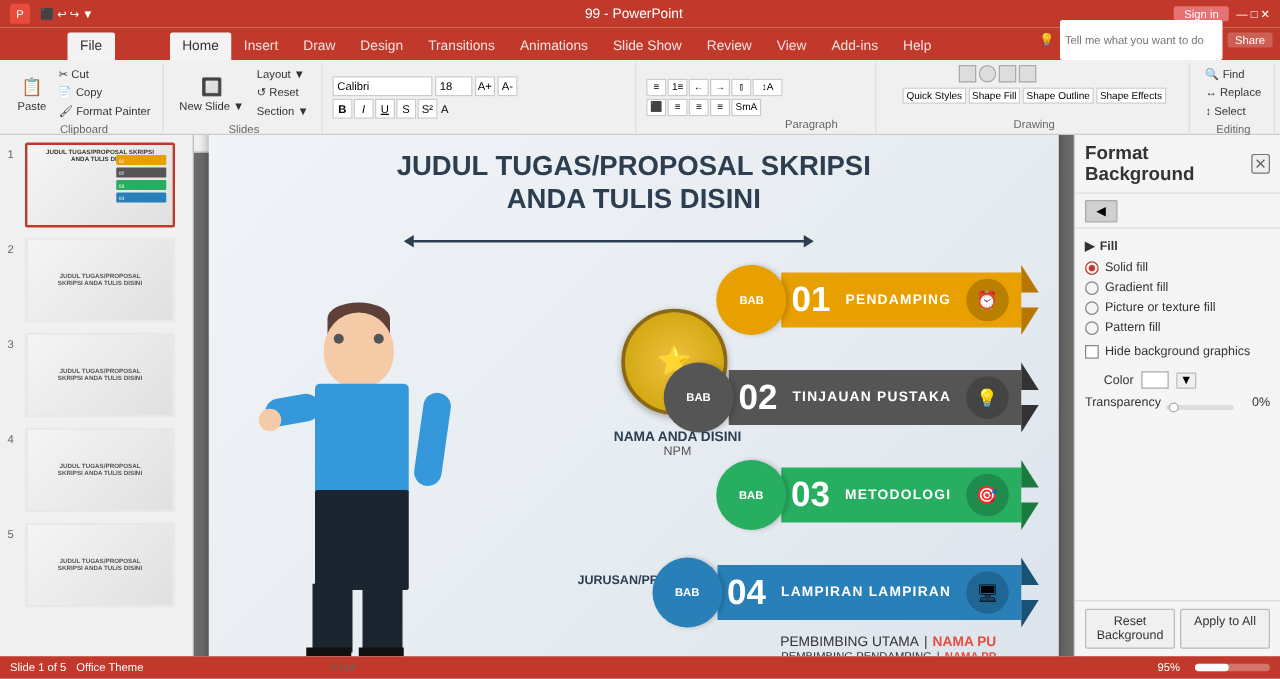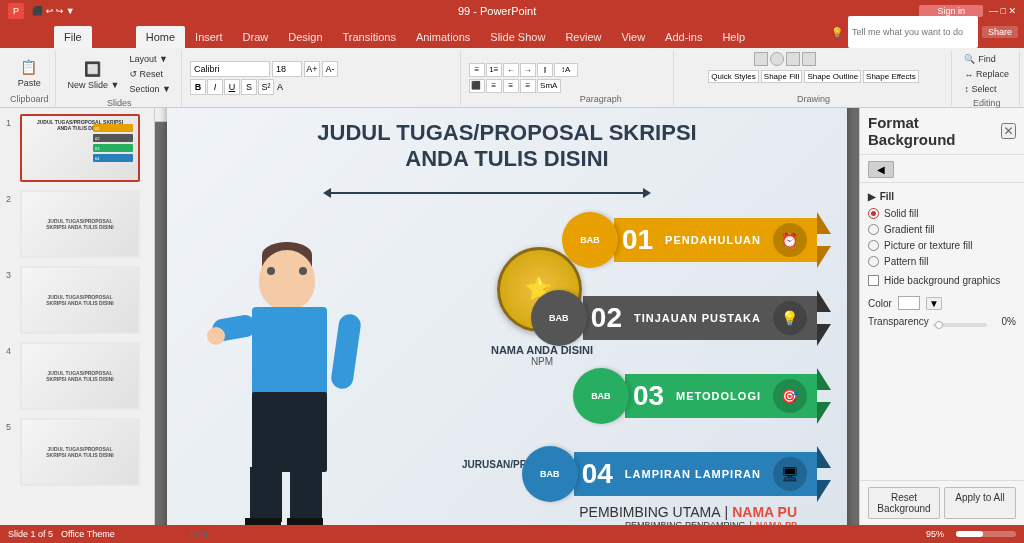--- a/index.html
+++ b/index.html
@@ -69,21 +69,21 @@
 </head>
 <body>
 
 <div class="title-bar">
   <div class="title-bar-left">
     <div class="tb-icon">P</div>
     <span style="font-size:9px;color:white;margin-left:4px;">⬛ ↩ ↪ ▼</span>
   </div>
   <div class="title-bar-center">99 - PowerPoint</div>
   <div class="title-bar-right">
-    <button style="background:#e57373;border:none;color:white;font-size:9px;padding:1px 18px;cursor:pointer;border-radius:2px;">Sign in</button>
+    <button style="background:#e57373;border:none;color:white;font-size:9px;padding:1px 8px;cursor:pointer;border-radius:2px;">Sign in</button>
     <span style="color:white;font-size:9px;">— □ ✕</span>
   </div>
 </div>
 
 <div class="ribbon-tabs">
   <div class="ribbon-tab active">File</div>
   <div class="ribbon-tab active" style="background:#f3f3f3;color:#333;">Home</div>
   <div class="ribbon-tab">Insert</div>
   <div class="ribbon-tab">Draw</div>
   <div class="ribbon-tab">Design</div>
@@ -102,20 +102,25 @@
 </div>
 
 <div class="ribbon-content">
 
   <div class="ribbon-group">
     <div class="ribbon-btns">
       <div class="ribbon-btn">
         <div class="ribbon-icon">📋</div>
         <span style="font-size:9px;">Paste</span>
       </div>
+      <div style="display:flex;flex-direction:column;gap:1px;">
+        <div class="ribbon-btn" style="flex-direction:row;font-size:9px;">✂ Cut</div>
+        <div class="ribbon-btn" style="flex-direction:row;font-size:9px;">📄 Copy</div>
+        <div class="ribbon-btn" style="flex-direction:row;font-size:9px;">🖌 Format Painter</div>
+      </div>
     </div>
     <div class="ribbon-group-label">Clipboard</div>
   </div>
 
   <div class="ribbon-group">
     <div class="ribbon-btns">
       <div class="ribbon-btn">
         <div class="ribbon-icon">🔲</div>
         <span style="font-size:9px;">New Slide ▼</span>
       </div>
@@ -299,21 +304,21 @@
       </div>
 
       <div style="position:absolute;top:120px;right:30px;display:flex;align-items:center;">
 
         <div style="position:relative;display:flex;align-items:center;">
           <div style="width:56px;height:56px;background:#E8A000;border-radius:50%;display:flex;align-items:center;justify-content:center;flex-direction:column;z-index:2;box-shadow:2px 0 4px rgba(0,0,0,0.2);flex-shrink:0;">
             <span style="font-size:9px;font-weight:800;color:white;">BAB</span>
           </div>
           <div style="display:flex;align-items:center;background:#E8A000;height:44px;padding:0 10px 0 8px;margin-left:-4px;">
             <span style="font-size:28px;font-weight:900;color:white;margin-right:12px;">01</span>
-            <span style="font-size:11px;font-weight:700;color:white;letter-spacing:1px;">PENDAHULUAN</span>
+            <span style="font-size:11px;font-weight:700;color:white;letter-spacing:1px;">PENDAMPING</span>
             <div style="width:34px;height:34px;background:rgba(0,0,0,0.2);border-radius:50%;display:flex;align-items:center;justify-content:center;margin-left:12px;font-size:14px;">⏰</div>
           </div>
 
           <div style="position:absolute;right:-14px;top:0;width:0;height:0;border-left:14px solid #B87800;border-top:22px solid transparent;"></div>
           <div style="position:absolute;right:-14px;bottom:0;width:0;height:0;border-left:14px solid #B87800;border-bottom:22px solid transparent;"></div>
         </div>
       </div>
 
       <div style="position:absolute;top:198px;right:30px;display:flex;align-items:center;">
         <div style="position:relative;display:flex;align-items:center;">
@@ -356,21 +361,21 @@
             <div style="width:34px;height:34px;background:rgba(0,0,0,0.2);border-radius:50%;display:flex;align-items:center;justify-content:center;margin-left:12px;font-size:14px;">🖥</div>
           </div>
           <div style="position:absolute;right:-14px;top:0;width:0;height:0;border-left:14px solid #1a5276;border-top:22px solid transparent;"></div>
           <div style="position:absolute;right:-14px;bottom:0;width:0;height:0;border-left:14px solid #1a5276;border-bottom:22px solid transparent;"></div>
         </div>
       </div>
 
       <div style="position:absolute;bottom:72px;left:295px;font-size:10px;font-weight:700;color:#2c3e50;">JURUSAN/PRODI ANDA</div>
 
       <div style="position:absolute;bottom:12px;right:50px;text-align:right;">
-        <div style="font-size:14px;color:#333;display:flex;gap:4px;align-items:center;justify-content:flex-start;">
+        <div style="font-size:11px;color:#333;display:flex;gap:4px;align-items:center;justify-content:flex-start;">
           <span>PEMBIMBING UTAMA</span>
           <span style="color:#333;">|</span>
           <span style="color:#e74c3c;font-weight:700;">NAMA PU</span>
         </div>
         <div style="font-size:9px;color:#333;display:flex;gap:4px;align-items:center;justify-content:flex-end;">
           <span>PEMBIMBING PENDAMPING</span>
           <span style="color:#333;">|</span>
           <span style="color:#e74c3c;font-weight:700;">NAMA PP</span>
         </div>
       </div>
@@ -418,21 +423,21 @@
             <span>Pattern fill</span>
           </div>
         </div>
 
         <div class="hide-bg-row">
           <div class="checkbox"></div>
           <span class="hide-bg-label">Hide background graphics</span>
         </div>
       </div>
 
-      <div class="color-row" style="margin-top:8px;">
+      <div class="color-row" style="margin-top:8px;margin-left:15px;">
         <span class="color-label">Color</span>
         <div class="color-swatch"></div>
         <button style="font-size:10px;background:#f0f0f0;border:1px solid #bbb;cursor:pointer;padding:0 2px;border-radius:1px;">▼</button>
       </div>
 
       <div class="transparency-row" style="margin-top:6px;">
         <span class="transparency-label">Transparency</span>
         <div class="transparency-slider">
           <div class="transparency-thumb"></div>
         </div>

